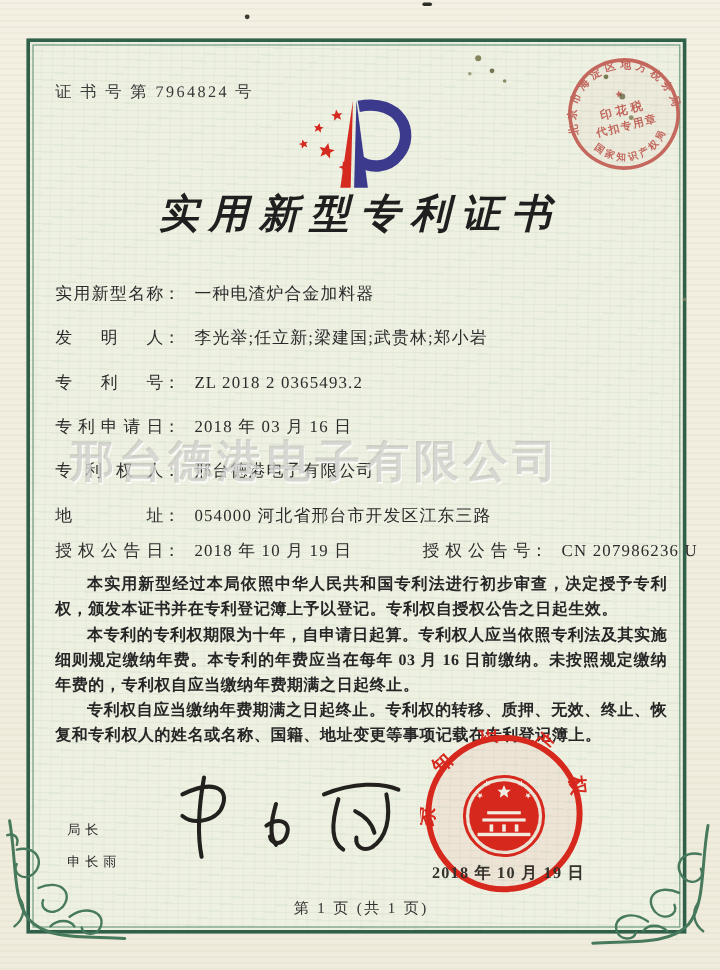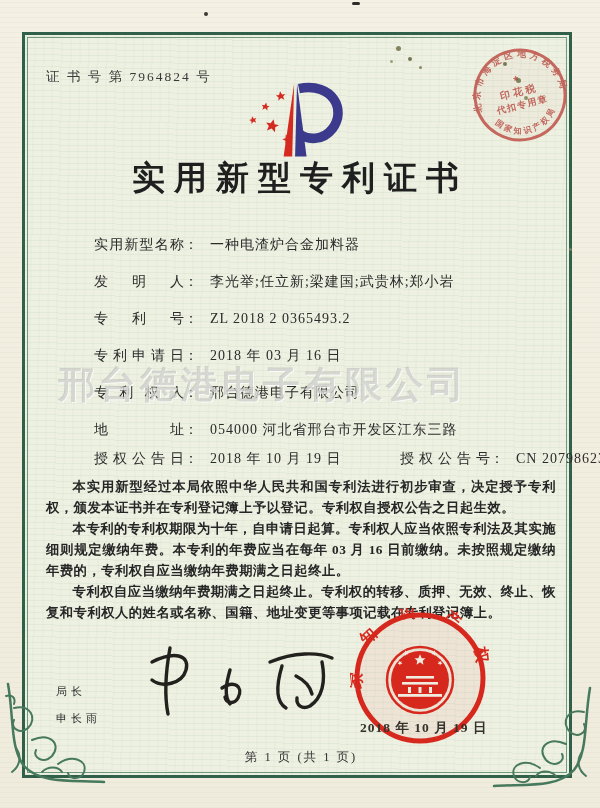--- a/index.html
+++ b/index.html
@@ -11,23 +11,23 @@
   .frame{position:absolute;left:22px;top:32px;width:544px;height:740px;
     border:3px solid #31604a;
     background:
       repeating-linear-gradient(1deg, rgba(135,168,138,.10) 0 1px, transparent 1px 6px),
       repeating-linear-gradient(91deg, rgba(150,178,150,.05) 0 2px, transparent 2px 9px),
       #eef1e2;}
   .frame-inner{position:absolute;inset:2px;border:1px solid #6f9a80;}
   .cert-no{position:absolute;left:46px;top:68px;font-size:13.5px;letter-spacing:2px;color:#3a3a3a;}
   .logo{position:absolute;left:238px;top:80px;}
   .title{position:absolute;left:0;top:156px;width:600px;text-align:center;
-    font-size:33px;font-weight:700;letter-spacing:9px;color:#1f1f1f;}
+    font-size:33px;font-weight:700;letter-spacing:9px;color:#1f1f1f;font-style:italic;}
   .rows{position:absolute;left:46px;top:0;width:520px;}
-  .row{position:absolute;left:0;white-space:nowrap;font-size:14px;color:#2b2b2b;margin-left:48px;}
+  .row{position:absolute;left:0;white-space:nowrap;font-size:14px;color:#2b2b2b;}
   .row-label{display:inline-block;width:90px;text-align:justify;text-align-last:justify;vertical-align:bottom;}
   .row-colon{display:inline-block;}
   .row-value{margin-left:12px;letter-spacing:1px;}
   .grant-right{position:absolute;left:306px;top:0;white-space:nowrap;}
   .body-text{position:absolute;left:46px;top:476px;width:510px;font-size:13.3px;
     line-height:21px;color:#262626;text-align:justify;z-index:2;font-weight:bold;}
   .body-text p{margin:0;text-indent:2em;letter-spacing:.5px;}
   .watermark{position:absolute;left:58px;top:360px;width:520px;white-space:nowrap;
     font-size:37px;font-weight:700;letter-spacing:4px;color:rgba(158,158,156,.38);
     text-shadow:1px 1px 0 rgba(255,255,255,.7);z-index:3;pointer-events:none;}

